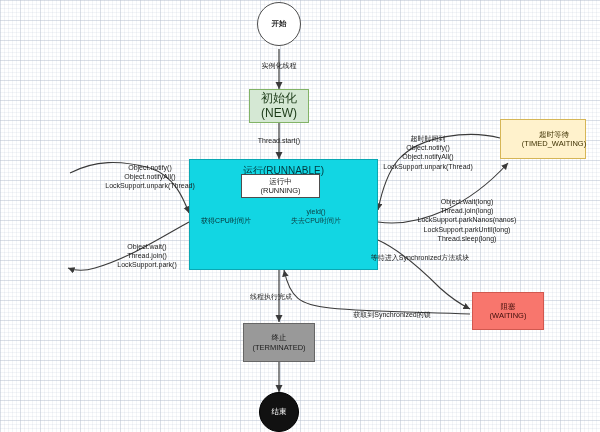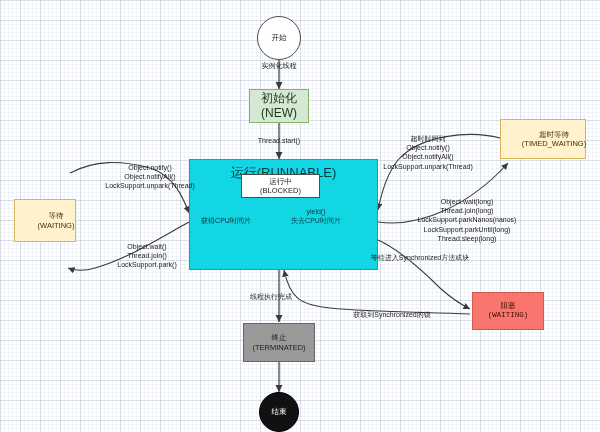--- a/index.html
+++ b/index.html
@@ -60,21 +60,21 @@
     background: #d5e8d4;
     border: 1.2px solid #82b366;
     font-size: 12px;
     color: #1b3a17;
   }
   .n-runnable {
     background: #12d6e3;
     border: 1.4px solid #0aa8b3;
     display: block;
     padding-top: 5px;
-    font-size: 13px;
+    font-size: 10px;
     color: #003a40;
   }
   .n-runnable .title {
     display: block;
     text-align: center;
     white-space: nowrap;
   }
   .n-sub {
     background: #ffffff;
     border: 1.2px solid #4d4d4d;
@@ -86,21 +86,20 @@
     border: 1.2px solid #d6b656;
     font-size: 7.5px;
     color: #3d3000;
     padding-left: 22px;
   }
   .n-blocked {
     background: #f8766d;
     border: 1.3px solid #d1584f;
     font-size: 7.5px;
     color: #3d0d09;
-    font-family: Liberation Mono, monospace;
   }
   .n-terminated {
     background: #999999;
     border: 1.3px solid #666666;
     font-size: 7.5px;
     color: #1c1c1c;
   }
 
   .elabel {
     position: absolute;
@@ -152,43 +151,39 @@
 
     <path d="M378,240 C400,250 420,268 440,288 C450,297 462,305 470,309" fill="none" stroke="#3a3a3a" stroke-width="1.1" marker-end="url(#arw)"></path>
 
     <path d="M470,314 C420,312 370,312 330,308 C300,305 290,298 284,270" fill="none" stroke="#3a3a3a" stroke-width="1.1" marker-end="url(#arw)"></path>
 
     <path d="M279,270 L279,322" fill="none" stroke="#3a3a3a" stroke-width="1.2" marker-end="url(#arw)"></path>
 
     <path d="M279,362 L279,392" fill="none" stroke="#3a3a3a" stroke-width="1.2" marker-end="url(#arw)"></path>
   </svg>
 
-  <div class="node n-start" style="left:257px; top:16px;">
+  <div class="node n-start" style="left:257px; top:2px;font-weight:bold;">
     <span class="ln">开始</span>
   </div>
 
   <div class="node n-new" style="left:249px; top:89px; width:60px; height:34px;">
     <span class="ln">初始化</span>
     <span class="ln">(NEW)</span>
   </div>
 
   <div class="node n-runnable" style="left:189px; top:159px; width:189px; height:111px;">
     <span class="title">运行(RUNNABLE)</span>
   </div>
 
   <div class="node n-sub" style="left:241px; top:174px; width:79px; height:24px;">
     <span class="ln">运行中</span>
-    <span class="ln">(BLOCKED)</span>
-  </div>
-
-
-  <div class="node n-waiting" style="left:14px; top:199px; width:62px; height:43px;">
-    <span class="ln">等待</span>
-    <span class="ln">(WAITING)</span>
-  </div>
+    <span class="ln">(RUNNING)</span>
+  </div>
+
+
 
   <div class="node n-timed" style="left:500px; top:119px; width:86px; height:40px;">
     <span class="ln">超时等待</span>
     <span class="ln">(TIMED_WAITING)</span>
   </div>
 
   <div class="node n-blocked" style="left:472px; top:292px; width:72px; height:38px;">
     <span class="ln">阻塞</span>
     <span class="ln">(WAITING)</span>
   </div>

